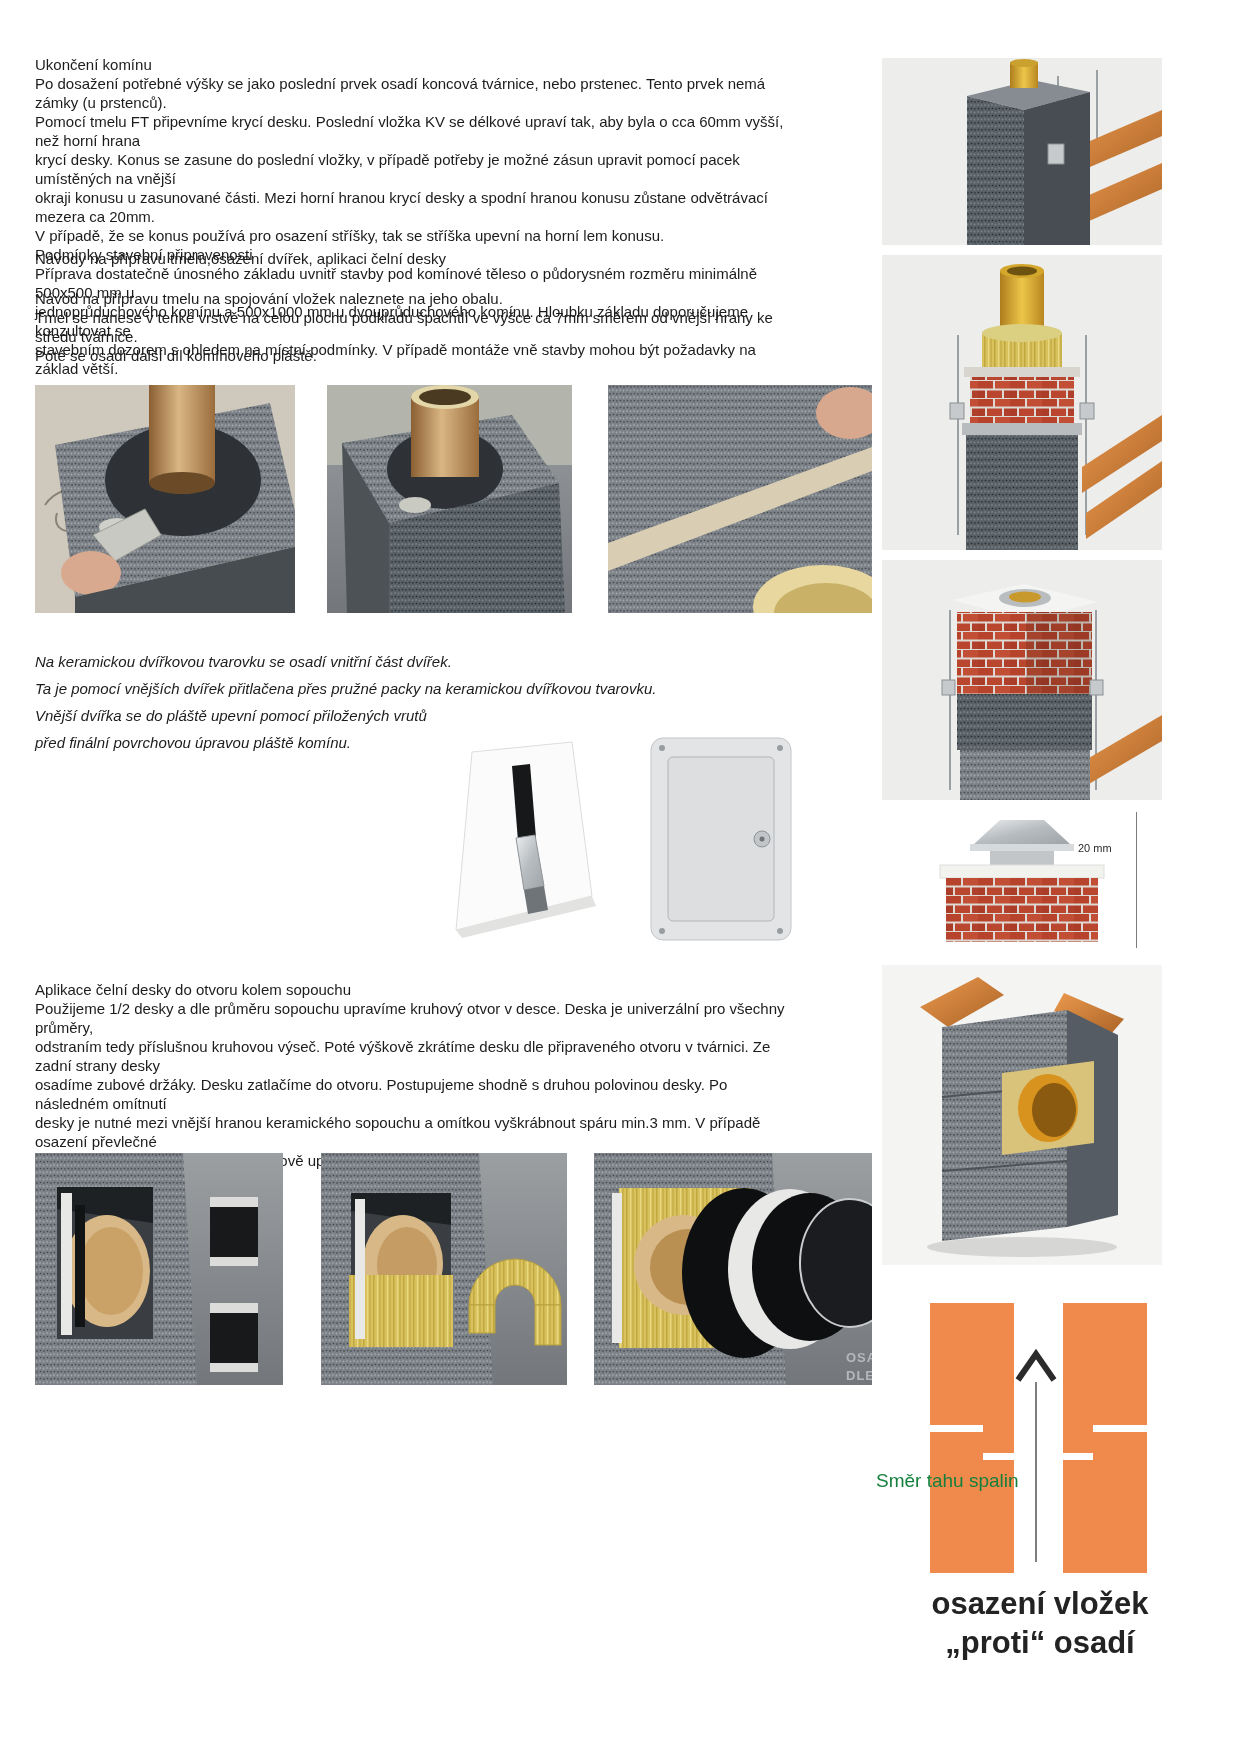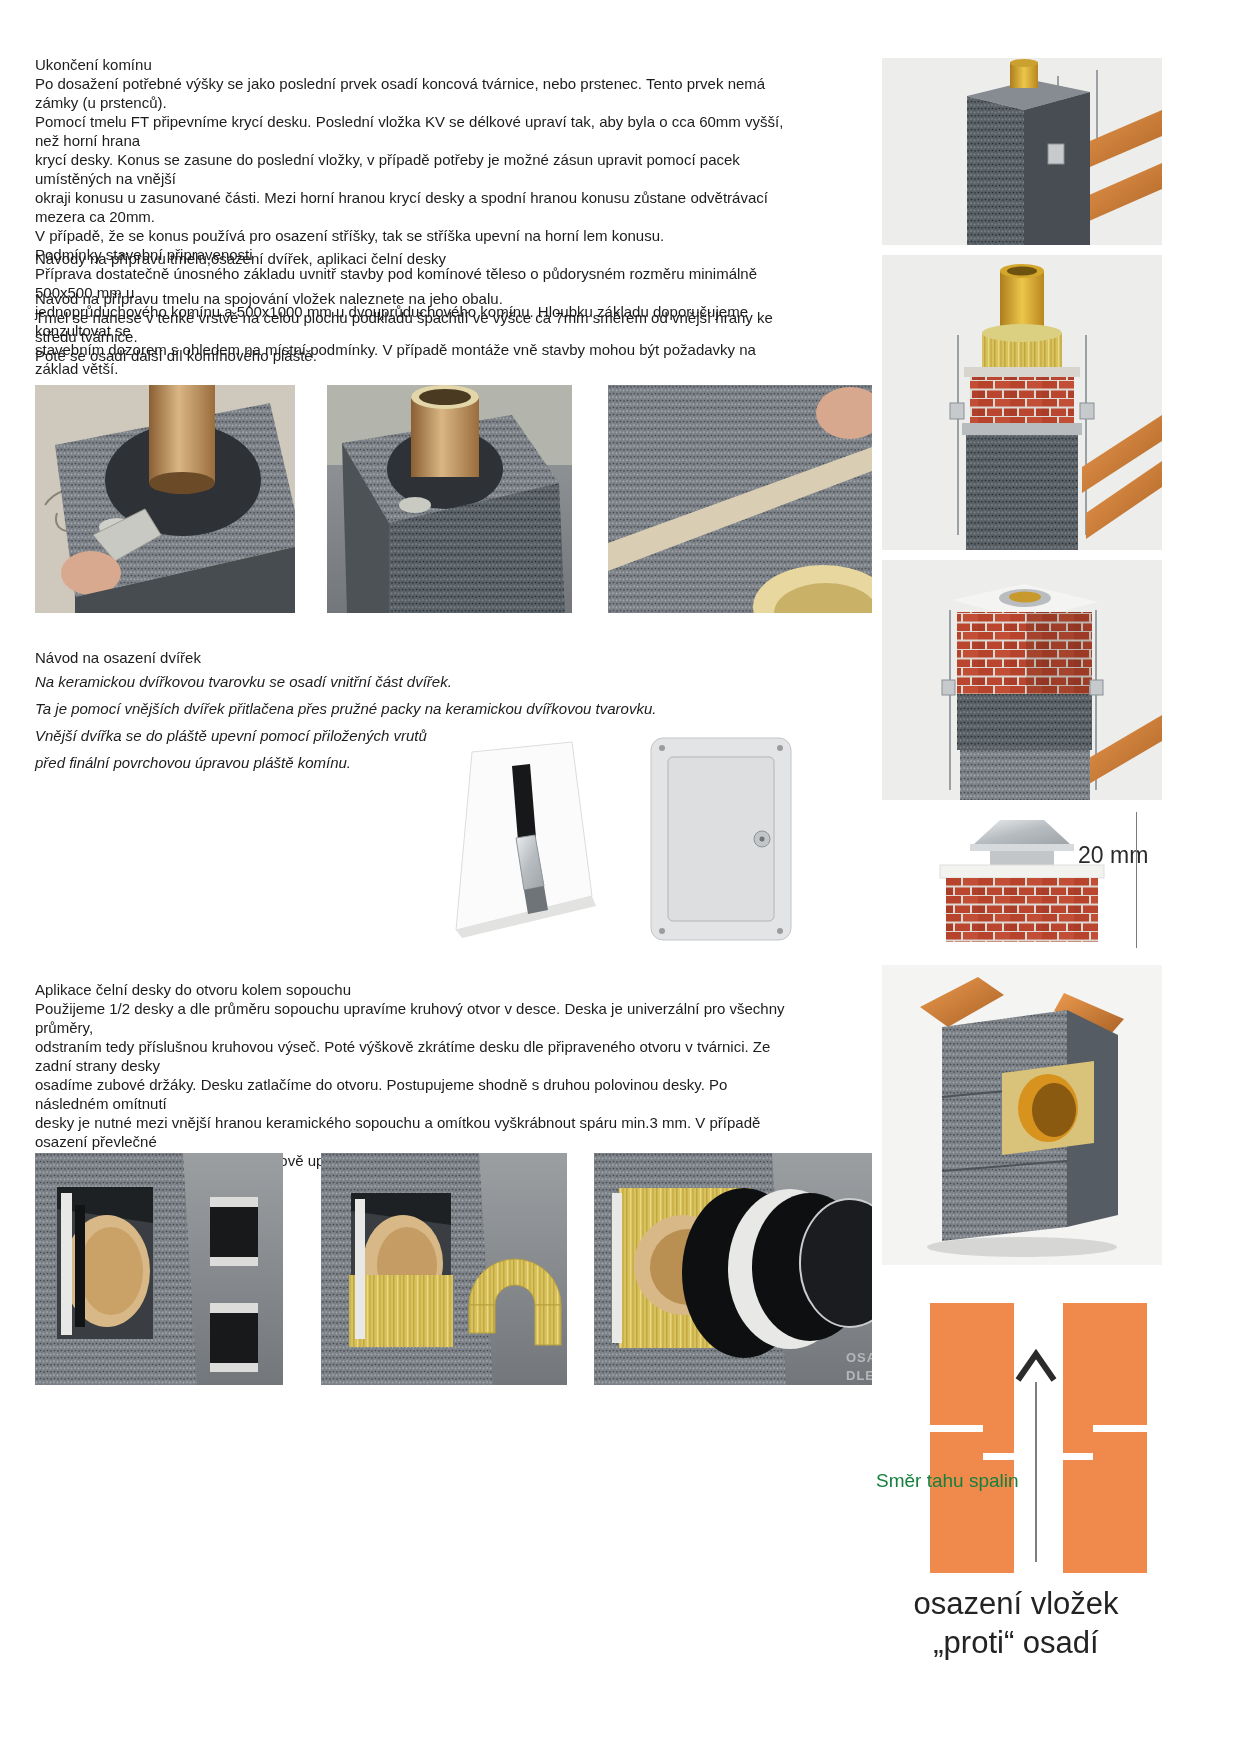--- a/index.html
+++ b/index.html
@@ -5,21 +5,21 @@
   html,body{margin:0;padding:0;background:#fff;}
   .page{position:relative;width:1240px;height:1754px;background:#ffffff;overflow:hidden;
         font-family:"Liberation Sans",sans-serif;color:#1c1c1c;margin:0 auto;}
   .abs{position:absolute;}
   .body-text{font-size:15px;line-height:19px;white-space:pre-line;}
   .h-bold{font-size:15px;line-height:19px;font-weight:normal;}
   .h-reg{font-size:15px;line-height:19.5px;font-weight:normal;}
   .fig{position:absolute;overflow:hidden;}
   .fig svg{display:block;}
   .overlay-txt{position:absolute;font-size:13px;font-weight:bold;color:#b4b8ba;line-height:17px;letter-spacing:1px;}
-  .dim-label{position:absolute;font-size:23px;color:#2a2a2a;}
+  .dim-label{position:absolute;font-size:11px;color:#2a2a2a;}
   .dim-line{position:absolute;width:1px;background:#7a7a7a;}
   .flow-label{position:absolute;font-size:19px;color:#15803d;}
   .caption{position:absolute;font-size:31px;line-height:39px;color:#232323;text-align:center;}
 </style>
 </head>
 <body>
 
 <div class="page">
 
   <svg width="0" height="0" style="position:absolute" aria-hidden="true">
@@ -131,21 +131,20 @@
     <svg width="264" height="228" viewBox="0 0 264 228">
       <rect width="264" height="228" fill="url(#speckle)"></rect>
       <polygon points="0,158 264,62 264,86 0,186" fill="#d9cdb4"></polygon>
       <ellipse cx="215" cy="222" rx="70" ry="42" fill="#e8d8a0"></ellipse>
       <ellipse cx="218" cy="228" rx="52" ry="30" fill="#c9b268"></ellipse>
       <ellipse cx="242" cy="28" rx="34" ry="26" fill="#d8a88e"></ellipse>
     </svg>
   </div>
 
   <div class="abs" style="left:35px;top:648px;width:700px;">
-    <div class="h-reg">Návod na osazení dvířek</div>
     <div class="body-text" style="line-height:27px;font-style:italic;">Na keramickou dvířkovou tvarovku se osadí vnitřní část dvířek.
 Ta je pomocí vnějších dvířek přitlačena přes pružné packy na keramickou dvířkovou tvarovku.
 Vnější dvířka se do pláště upevní pomocí přiložených vrutů
 před finální povrchovou úpravou pláště komínu.</div>
   </div>
 
   <div class="fig" style="left:440px;top:738px;width:165px;height:205px;">
     <svg width="165" height="205" viewBox="0 0 165 205">
       <polygon points="32,14 132,4 152,158 16,192" fill="#fbfbfb" stroke="#dcdcda"></polygon>
       <polygon points="16,192 152,158 156,168 22,200" fill="#e2e2e0"></polygon>
@@ -319,18 +318,18 @@
       <path d="M52,15 H136 V165 H105 V137 H52 Z" fill="#F08A4C"></path>
       <path d="M52,144 H105 V172 H136 V285 H52 Z" fill="#F08A4C"></path>
       <path d="M185,15 H269 V137 H215 V165 H185 Z" fill="#F08A4C"></path>
       <path d="M215,144 H269 V285 H185 V172 H215 Z" fill="#F08A4C"></path>
       <line x1="158" y1="94" x2="158" y2="274" stroke="#555" stroke-width="1.5"></line>
       <polyline points="140,92 158,66 176,92" fill="none" stroke="#2b2b2b" stroke-width="6"></polyline>
     </svg>
   </div>
   <div class="flow-label" style="left:876px;top:1470px;">Směr tahu spalin</div>
 
-  <div class="caption" style="left:856px;top:1584px;width:320px;">
+  <div class="caption" style="left:880px;top:1584px;width:320px;font-weight:bold;">
     <div>osazení vložek</div>
     <div>„proti“ osadí</div>
   </div>
 
 </div>
 
 </body></html>

